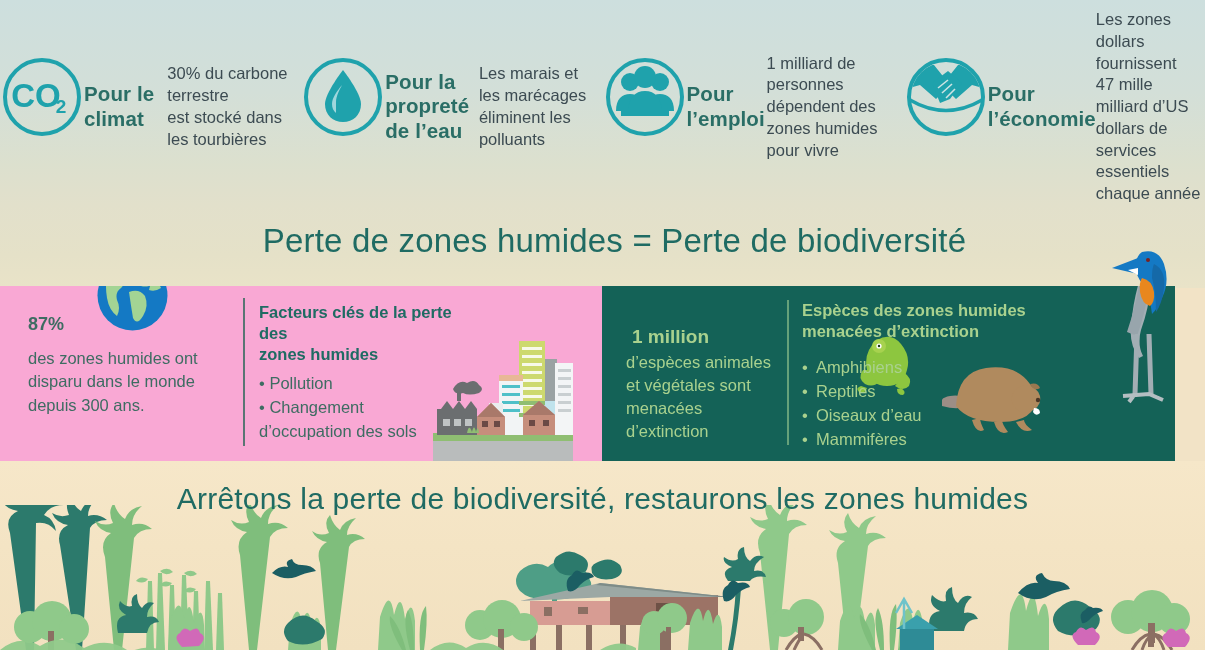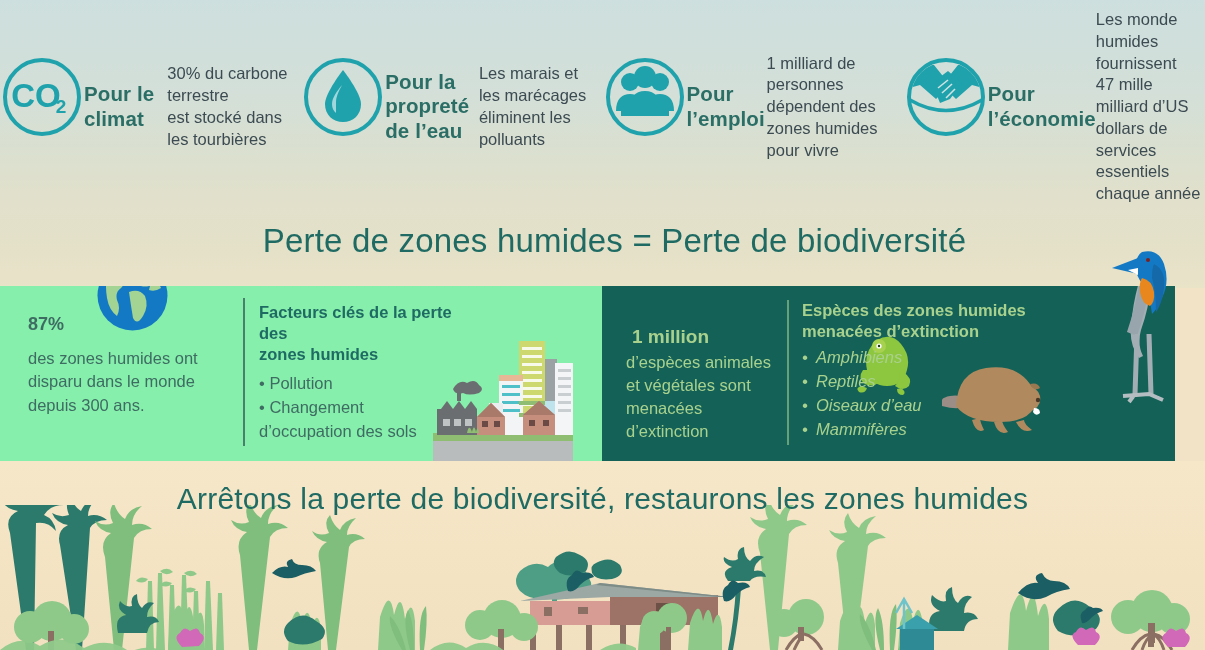--- a/index.html
+++ b/index.html
@@ -45,21 +45,21 @@
     font-family:"Liberation Sans", sans-serif;
     letter-spacing:.2px;
     padding-left:24px;
   }
 
   
   .panels{ position:absolute; left:0; top:286px; width:1205px; height:175px; }
 
   .panel-left{
     position:absolute; left:0; top:0; width:674px; height:175px;
-    background:#86efac; overflow:hidden;
+    background:#f9a8d4; overflow:hidden;
   }
   .stat-block{
     position:absolute; left:28px; top:28px; width:195px;
     color:#3E6C62;
   }
   .stat-num{ font-size:18px; font-weight:bold; color:#3E6C62; }
   .stat-txt{ font-size:16.5px; line-height:1.42; color:#3E6C62; margin-top:12px; }
 
   .vrule{
     position:absolute; left:243px; top:12px; width:2px; height:148px;
@@ -86,21 +86,21 @@
   .million .big{ font-size:19px; font-weight:bold; color:#A9D18E; padding-left:6px;}
   .million .sub{ font-size:16.5px; line-height:1.4; color:#A9D18E; margin-top:3px;}
   .vrule2{
     position:absolute; left:185px; top:14px; width:2px; height:145px;
     background:#6FA97E; opacity:.9;
   }
   .species{
     position:absolute; left:200px; top:14px; width:300px;
   }
   .species h3{ font-size:16.5px; font-weight:bold; line-height:1.3; color:#A9D18E; }
-  .species ul{ list-style:none; margin-top:2px;font-style:italic; }
+  .species ul{ list-style:none; margin-top:12px; }
   .species li{ font-size:16.5px; line-height:1.46; color:#A9D18E; padding-left:14px; position:relative;}
   .species li::before{ content:"•"; position:absolute; left:0; color:#A9D18E;}
 
   
   .bottom{
     position:absolute; left:0; top:461px; width:1205px; height:189px;
     background:linear-gradient(180deg,#F6E7C9 0%,#F4E4C4 45%,#F2E1C0 100%);
     overflow:hidden;
   }
   .bottom-headline{
@@ -195,21 +195,21 @@
               <path d="M42 43 L51 34"></path>
           </g>
           <path d="M5 48 Q42 68 79 48 L79 8 L84 8 L84 80 L0 80 L0 8 L5 8 Z" fill="none"></path>
           <path d="M0 50 Q42 72 84 50 L84 84 L0 84 Z" fill="#CDDFDE" opacity="0"></path>
         </g>
         <path d="M6 45 Q42 66 78 45" fill="none" stroke="#1FA2AC" stroke-width="3.5"></path>
       </svg>
     </div>
     <div class="feat-title">Pour l’économie</div>
     <div class="feat-body">
-      <div>Les monde humides fournissent</div>
+      <div>Les zones dollars fournissent</div>
       <div>47 mille milliard d’US dollars de</div>
       <div>services essentiels chaque année</div>
     </div>
   </div>
 </div>
 
 <div class="mid-band"></div>
 <div class="mid-headline">Perte de zones humides = Perte de biodiversité</div>
 
 <div class="panels">

